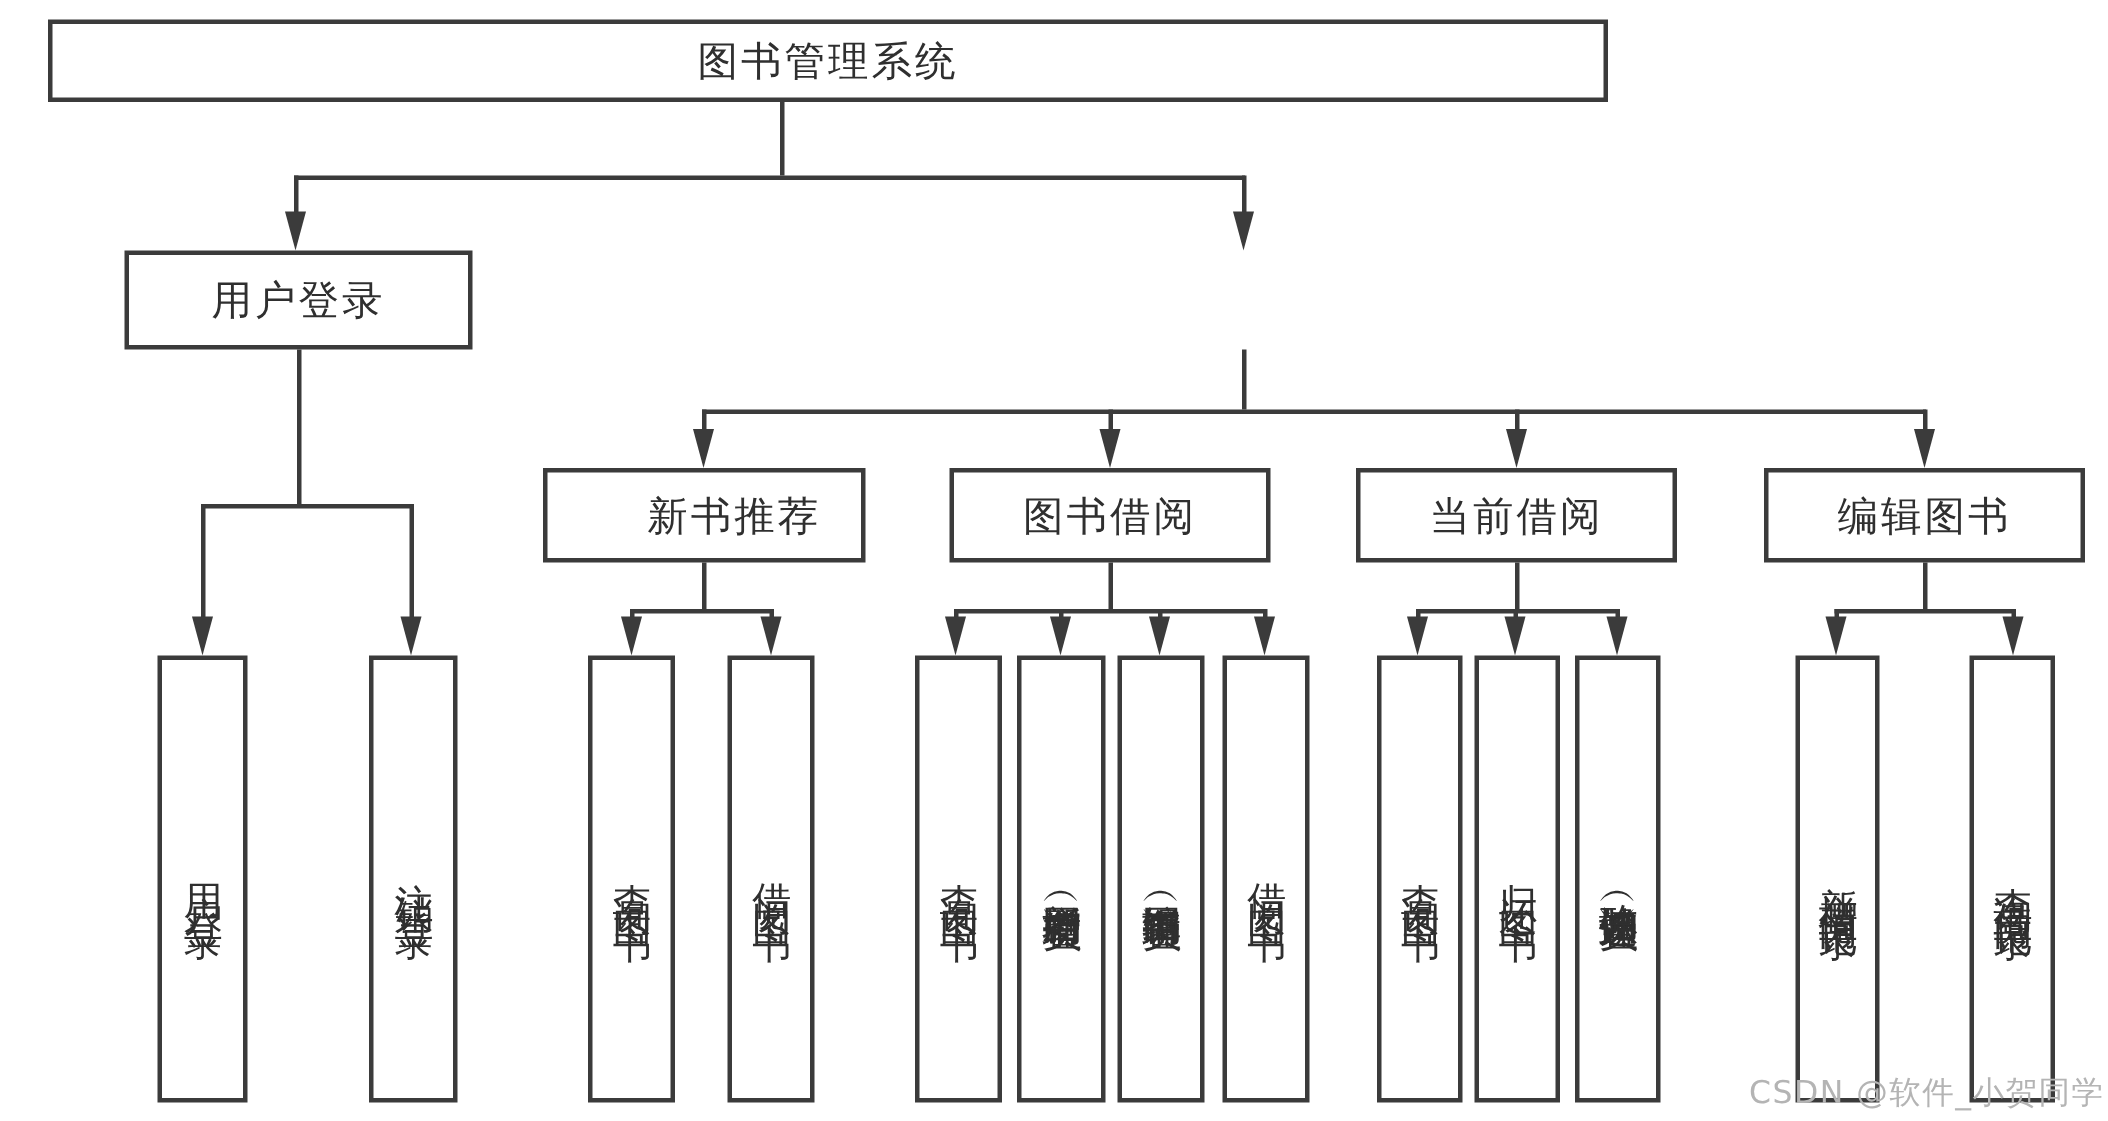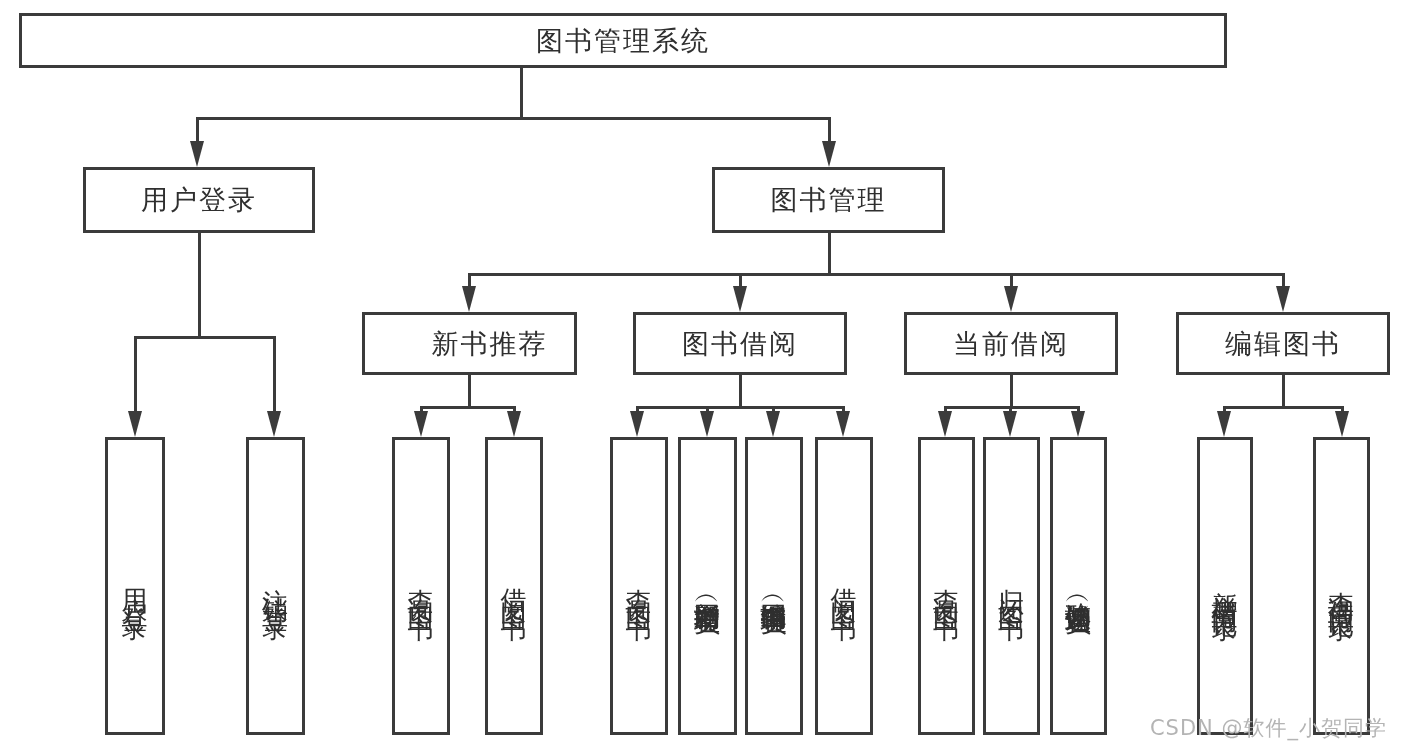--- a/index.html
+++ b/index.html
@@ -37,42 +37,39 @@
   .h{height:3px;}
   .v{width:3px;}
   .arr{
     position:absolute;width:0;height:0;
     border-left:7px solid transparent;
     border-right:7px solid transparent;
     border-top:26px solid var(--line);
   }
   .watermark{
     position:absolute;
-    top:714px;right:18px;
+    top:714px;right:2px;
     font-size:21px;
     letter-spacing:1px;
     color:#b4b4b4;
     white-space:nowrap;
     z-index:5;
   }
 </style>
 </head>
 <body>
 
 <div class="canvas">
 
-  <div class="box" style="left:19px;top:13px;width:1208px;height:55px;">
+  <div class="box" style="left:32px;top:13px;width:1040px;height:55px;">
     <span class="hlabel">图书管理系统</span>
   </div>
 
   <div class="box" style="left:83px;top:167px;width:232px;height:66px;">
     <span class="hlabel">用户登录</span>
-  </div>
-  <div class="box" style="left:712px;top:167px;width:233px;height:66px;">
-    <span class="hlabel">图书管理</span>
   </div>
 
   <div class="box" style="left:362px;top:312px;width:215px;height:63px;padding-left:40px;">
     <span class="hlabel">新书推荐</span>
   </div>
   <div class="box" style="left:633px;top:312px;width:214px;height:63px;">
     <span class="hlabel">图书借阅</span>
   </div>
   <div class="box" style="left:904px;top:312px;width:214px;height:63px;">
     <span class="hlabel">当前借阅</span>

